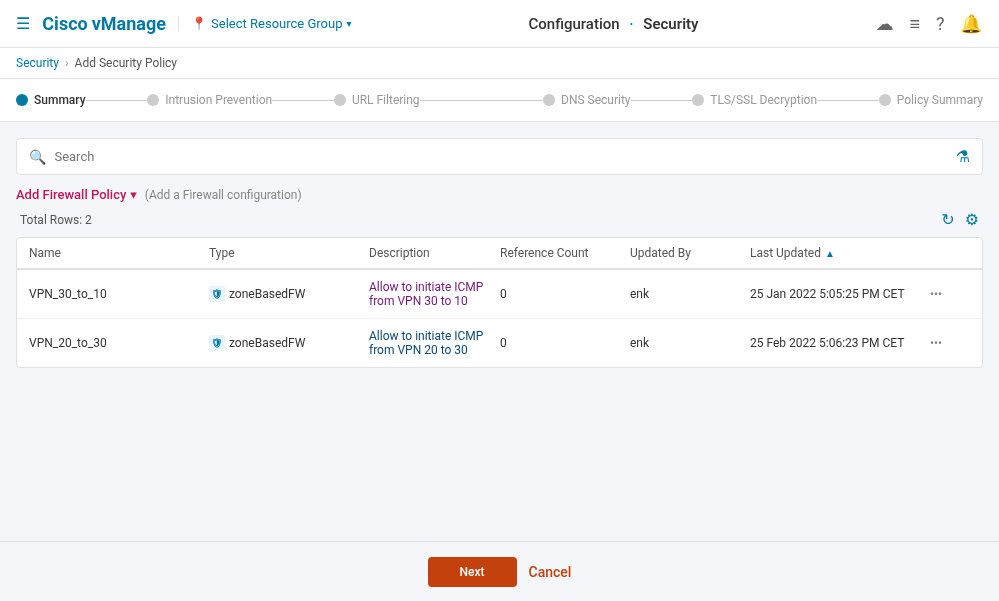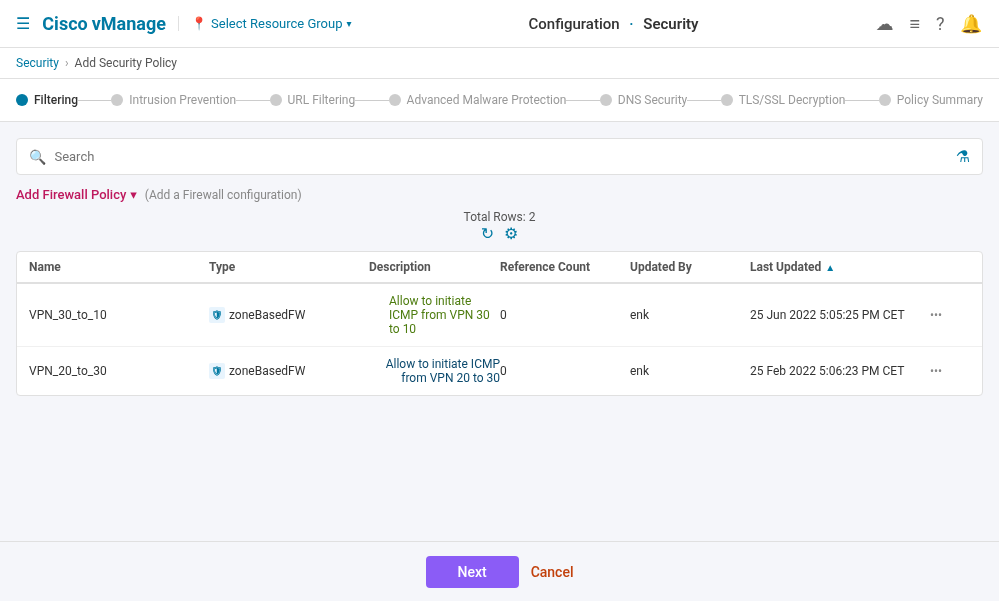--- a/index.html
+++ b/index.html
@@ -60,43 +60,43 @@
     .add-policy-row { display: flex; align-items: center; gap: 8px; margin-bottom: 8px; }
     .add-policy-btn {
       display: flex; align-items: center; gap: 4px;
       color: #be185d; font-size: 13px; font-weight: 500; cursor: pointer; background: none; border: none;
     }
     .add-policy-hint { color: #888; font-size: 12px; }
 
     
     .table-header-row {
       display: flex; align-items: center; justify-content: space-between;
-      margin-bottom: 8px; padding: 0 4px; flex-direction: column;
+      margin-bottom: 8px; padding: 0 4px;
     }
     .total-rows { font-size: 12px; color: #555; }
     .table-actions { display: flex; gap: 10px; color: #007aa3; font-size: 16px; }
     .table-action-icon { cursor: pointer; }
 
     .data-table { background: #fff; border: 1px solid #e0e0e0; border-radius: 4px; width: 100%; }
     .table-head { border-bottom: 2px solid #e0e0e0; }
     .table-head-row { display: grid; grid-template-columns: 180px 160px 1fr 130px 120px 180px 40px; padding: 8px 12px; }
-    .table-head-cell { font-size: 12px; font-weight: 700; color: #555; display: flex; align-items: center; gap: 4px; }
+    .table-head-cell { font-size: 12px; font-weight: 400; color: #555; display: flex; align-items: center; gap: 4px; }
     .sort-icon { color: #007aa3; font-size: 10px; }
 
     .table-body-row { display: grid; grid-template-columns: 180px 160px 1fr 130px 120px 180px 40px; padding: 10px 12px; border-bottom: 1px solid #f0f0f0; align-items: center; }
     .table-body-row:last-child { border-bottom: none; }
     .table-cell { font-size: 12px; color: #333; display: flex; align-items: center; gap: 4px; }
 
     
     .bottom-bar {
       position: fixed; bottom: 0; left: 0; right: 0; height: 60px;
       background: #f5f6fa; border-top: 1px solid #e0e0e0;
       display: flex; align-items: center; justify-content: center; gap: 12px;
     }
-    .btn-next { background: #8b5cf6; color: #fff; border: none; border-radius: 4px; padding: 8px 32px; font-size: 14px; cursor: pointer; font-weight: 500; }
+    .btn-next { background: #c2410c; color: #fff; border: none; border-radius: 4px; padding: 8px 32px; font-size: 12px; cursor: pointer; font-weight: 500; }
     .btn-cancel { background: none; border: none; color: #c2410c; font-size: 14px; cursor: pointer; font-weight: 500; }
     .chevron-down { font-size: 10px; color: #007aa3; }
   </style>
 </head>
 <body>
 
 <div class="top-nav">
   <div class="top-nav-left">
     <span class="hamburger-icon">☰</span>
     <div class="brand">
@@ -124,37 +124,33 @@
 
 <div class="breadcrumb">
   <span style="cursor:pointer;">Security</span>
   <span class="breadcrumb-sep">›</span>
   <span class="breadcrumb-current">Add Security Policy</span>
 </div>
 
 <div class="wizard-steps" id="wizard-steps-container">
 <div class="step active">
       <span class="step-dot"></span>
-      <span class="step-label">Filtering</span>
+      <span class="step-label">Summary</span>
     </div>
     <div class="step-line"></div>
     <div class="step">
       <span class="step-dot"></span>
       <span class="step-label">Intrusion Prevention</span>
     </div>
     <div class="step-line"></div>
     <div class="step">
       <span class="step-dot"></span>
       <span class="step-label">URL Filtering</span>
     </div>
     <div class="step-line"></div>
-    <div class="step">
-      <span class="step-dot"></span>
-      <span class="step-label">Advanced Malware Protection</span>
-    </div>
     <div class="step-line"></div>
     <div class="step">
       <span class="step-dot"></span>
       <span class="step-label">DNS Security</span>
     </div>
     <div class="step-line"></div>
     <div class="step">
       <span class="step-dot"></span>
       <span class="step-label">TLS/SSL Decryption</span>
     </div>
@@ -201,27 +197,27 @@
           <div class="table-head-cell"></div>
         </div>
     </div>
     <div class="table-body" id="table-body-rows">
     <div class="table-body-row" style="display: grid; grid-template-columns: 180px 160px 1fr 130px 120px 180px 40px; padding: 10px 12px; border-bottom: 1px solid rgb(240, 240, 240); align-items: center;">
           <div class="table-cell" style="font-size: 12px; color: rgb(51, 51, 51); display: flex; align-items: center; gap: 4px;">VPN_30_to_10</div>
           <div class="table-cell" style="font-size: 12px; color: rgb(51, 51, 51); display: flex; align-items: center; gap: 4px;">
             <span style="display: inline-flex; align-items: center; justify-content: center; width: 16px; height: 16px; background: rgb(232, 244, 253); border-radius: 2px; font-size: 9px; color: rgb(0, 122, 163); font-weight: bold;">🛡</span>
             <span>zoneBasedFW</span>
           </div>
-          <div class="table-cell" style="font-size: 12px; color: #4d7c0f; display: flex; align-items: center; gap: 4px; margin-left: 20px;">Allow to initiate ICMP from VPN 30 to 10</div>
+          <div class="table-cell" style="font-size: 12px; color: #701a75; display: flex; align-items: center; gap: 4px;">Allow to initiate ICMP from VPN 30 to 10</div>
           <div class="table-cell" style="font-size: 12px; color: rgb(51, 51, 51); display: flex; align-items: center; gap: 4px;">0</div>
           <div class="table-cell" style="font-size: 12px; color: rgb(51, 51, 51); display: flex; align-items: center; gap: 4px;">enk</div>
-          <div class="table-cell" style="font-size: 12px; color: rgb(51, 51, 51); display: flex; align-items: center; gap: 4px;">25 Jun 2022 5:05:25 PM CET</div>
+          <div class="table-cell" style="font-size: 12px; color: rgb(51, 51, 51); display: flex; align-items: center; gap: 4px;">25 Jan 2022 5:05:25 PM CET</div>
           <div class="table-cell" style="font-size: 12px; color: rgb(136, 136, 136); display: flex; align-items: center; gap: 4px; cursor: pointer;">•••</div>
         </div>
-        <div class="table-body-row" style="display: grid; grid-template-columns: 180px 160px 1fr 130px 120px 180px 40px; padding: 10px 12px; border-bottom: none; align-items: center; text-align: right;">
+        <div class="table-body-row" style="display: grid; grid-template-columns: 180px 160px 1fr 130px 120px 180px 40px; padding: 10px 12px; border-bottom: none; align-items: center;">
           <div class="table-cell" style="font-size: 12px; color: rgb(51, 51, 51); display: flex; align-items: center; gap: 4px;">VPN_20_to_30</div>
           <div class="table-cell" style="font-size: 12px; color: rgb(51, 51, 51); display: flex; align-items: center; gap: 4px;">
             <span style="display: inline-flex; align-items: center; justify-content: center; width: 16px; height: 16px; background: rgb(232, 244, 253); border-radius: 2px; font-size: 9px; color: rgb(0, 122, 163); font-weight: bold;">🛡</span>
             <span>zoneBasedFW</span>
           </div>
           <div class="table-cell" style="font-size: 12px; color: #0c4a6e; display: flex; align-items: center; gap: 4px;">Allow to initiate ICMP from VPN 20 to 30</div>
           <div class="table-cell" style="font-size: 12px; color: rgb(51, 51, 51); display: flex; align-items: center; gap: 4px;">0</div>
           <div class="table-cell" style="font-size: 12px; color: rgb(51, 51, 51); display: flex; align-items: center; gap: 4px;">enk</div>
           <div class="table-cell" style="font-size: 12px; color: rgb(51, 51, 51); display: flex; align-items: center; gap: 4px;">25 Feb 2022 5:06:23 PM CET</div>
           <div class="table-cell" style="font-size: 12px; color: rgb(136, 136, 136); display: flex; align-items: center; gap: 4px; cursor: pointer;">•••</div>

